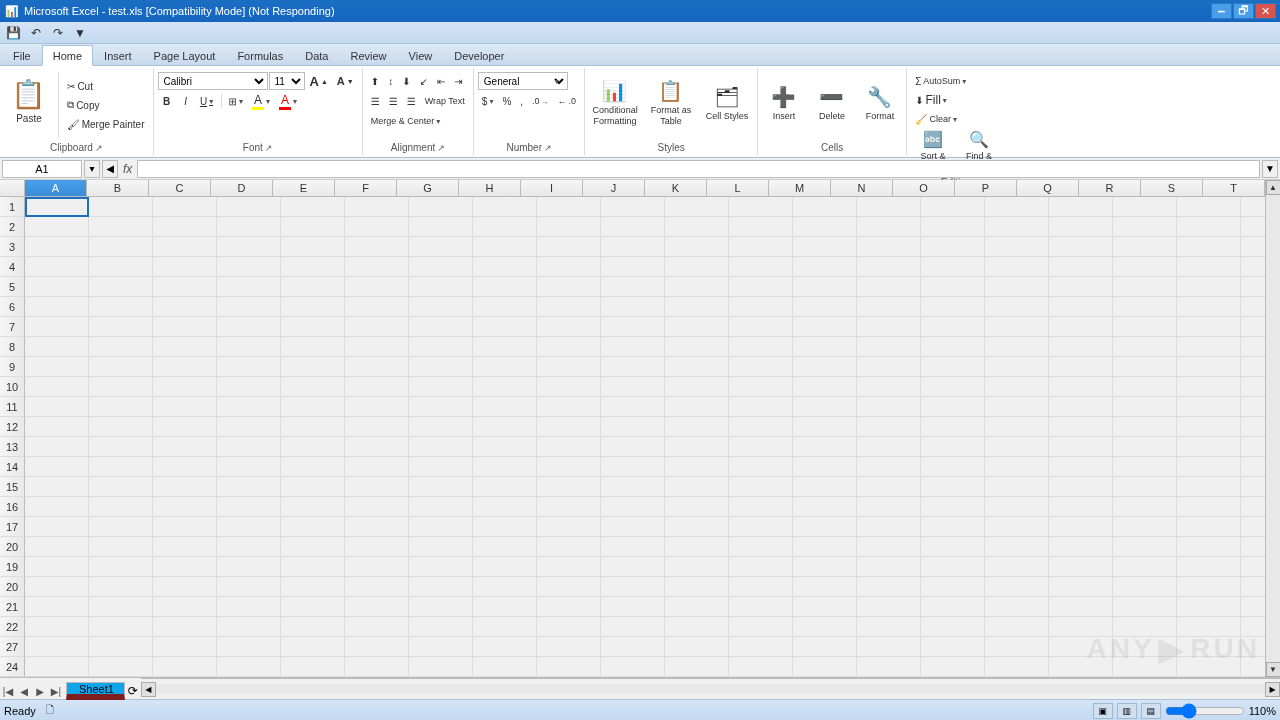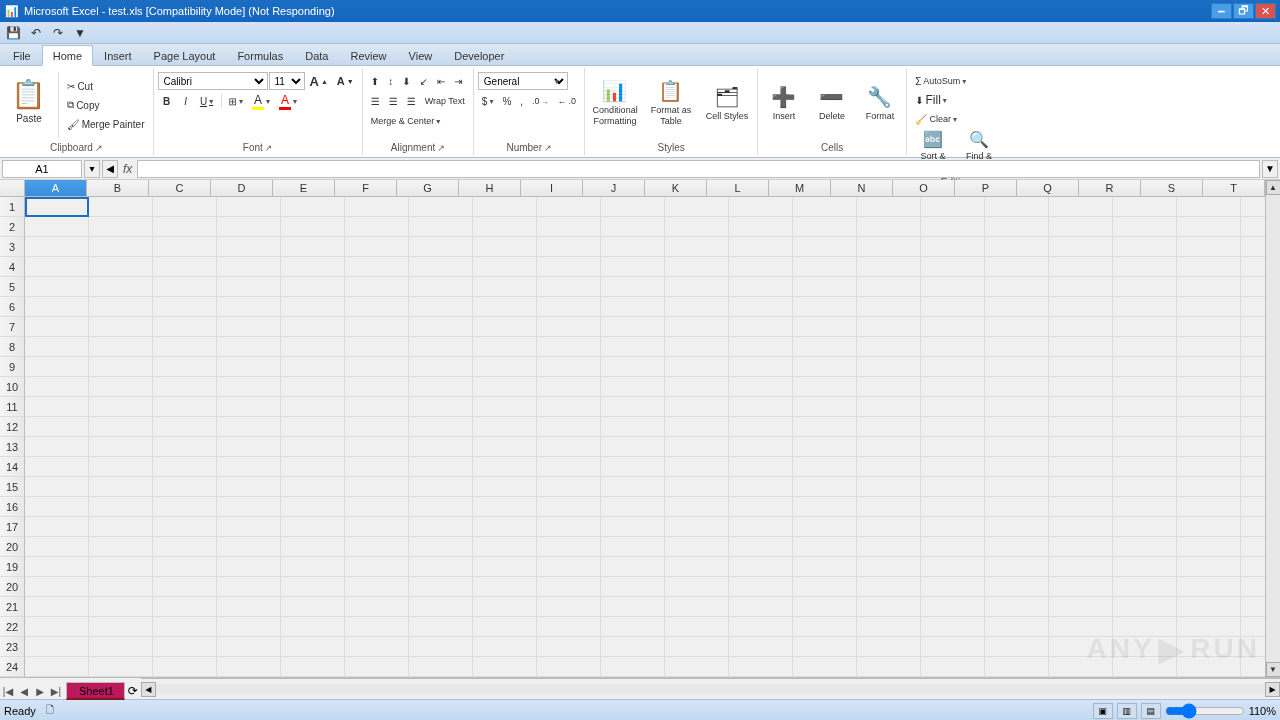--- a/index.html
+++ b/index.html
@@ -311,22 +311,22 @@
       background: linear-gradient(to bottom, #e0e0e0, #d0d0d0);
       border: 1px solid #bbb;
       border-bottom: none;
       padding: 0 10px;
       font-size: 11px;
       cursor: pointer;
       display: flex; align-items: center;
       margin-left: 2px;
     }
     .sheet-tab.active {
-      background: #be185d;
-      border-bottom: 2px solid #7f1d1d;
+      background: #0ea5e9;
+      border-bottom: 6px solid #7f1d1d;
       margin-bottom: -1px;
       padding-left: 12px;
     }
     .sheet-tab-refresh {
       width: 16px; height: 16px; background: transparent; border: none;
       cursor: pointer; font-size: 12px; display: flex; align-items: center; justify-content: center;
     }
 
     
     #status-bar {
@@ -1204,21 +1204,21 @@
           <div class="cell col-m" contenteditable="true" style=""></div>
           <div class="cell col-n" contenteditable="true" style=""></div>
           <div class="cell col-o" contenteditable="true" style=""></div>
           <div class="cell col-p" contenteditable="true" style=""></div>
           <div class="cell col-q" contenteditable="true" style=""></div>
           <div class="cell col-r" contenteditable="true" style=""></div>
           <div class="cell col-s" contenteditable="true" style=""></div>
           <div class="cell col-t" contenteditable="true" style=""></div>
         </div>
         <div class="spreadsheet-row">
-          <div class="row-num">23</div>
+          <div class="row-num">27</div>
           <div class="cell col-a" contenteditable="true" style=""></div>
           <div class="cell col-b" contenteditable="true" style=""></div>
           <div class="cell col-c" contenteditable="true" style=""></div>
           <div class="cell col-d" contenteditable="true" style=""></div>
           <div class="cell col-e" contenteditable="true" style=""></div>
           <div class="cell col-f" contenteditable="true" style=""></div>
           <div class="cell col-g" contenteditable="true" style=""></div>
           <div class="cell col-h" contenteditable="true" style=""></div>
           <div class="cell col-i" contenteditable="true" style=""></div>
           <div class="cell col-j" contenteditable="true" style=""></div>

